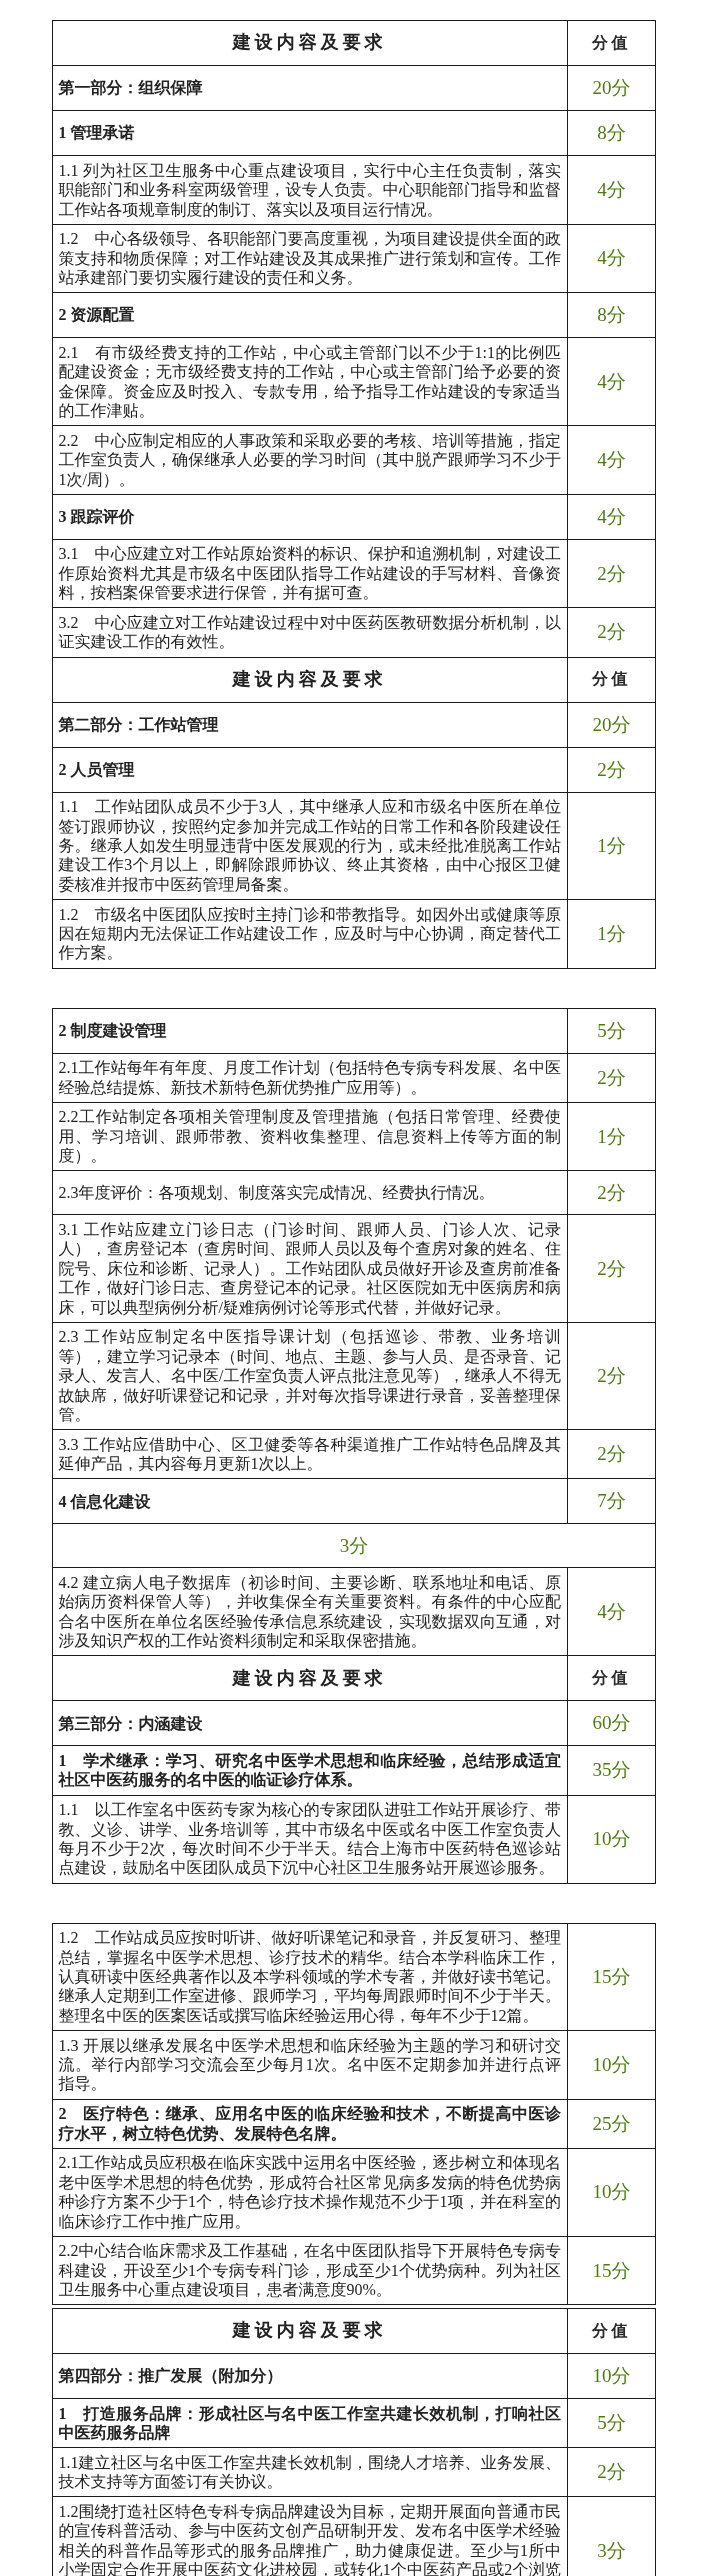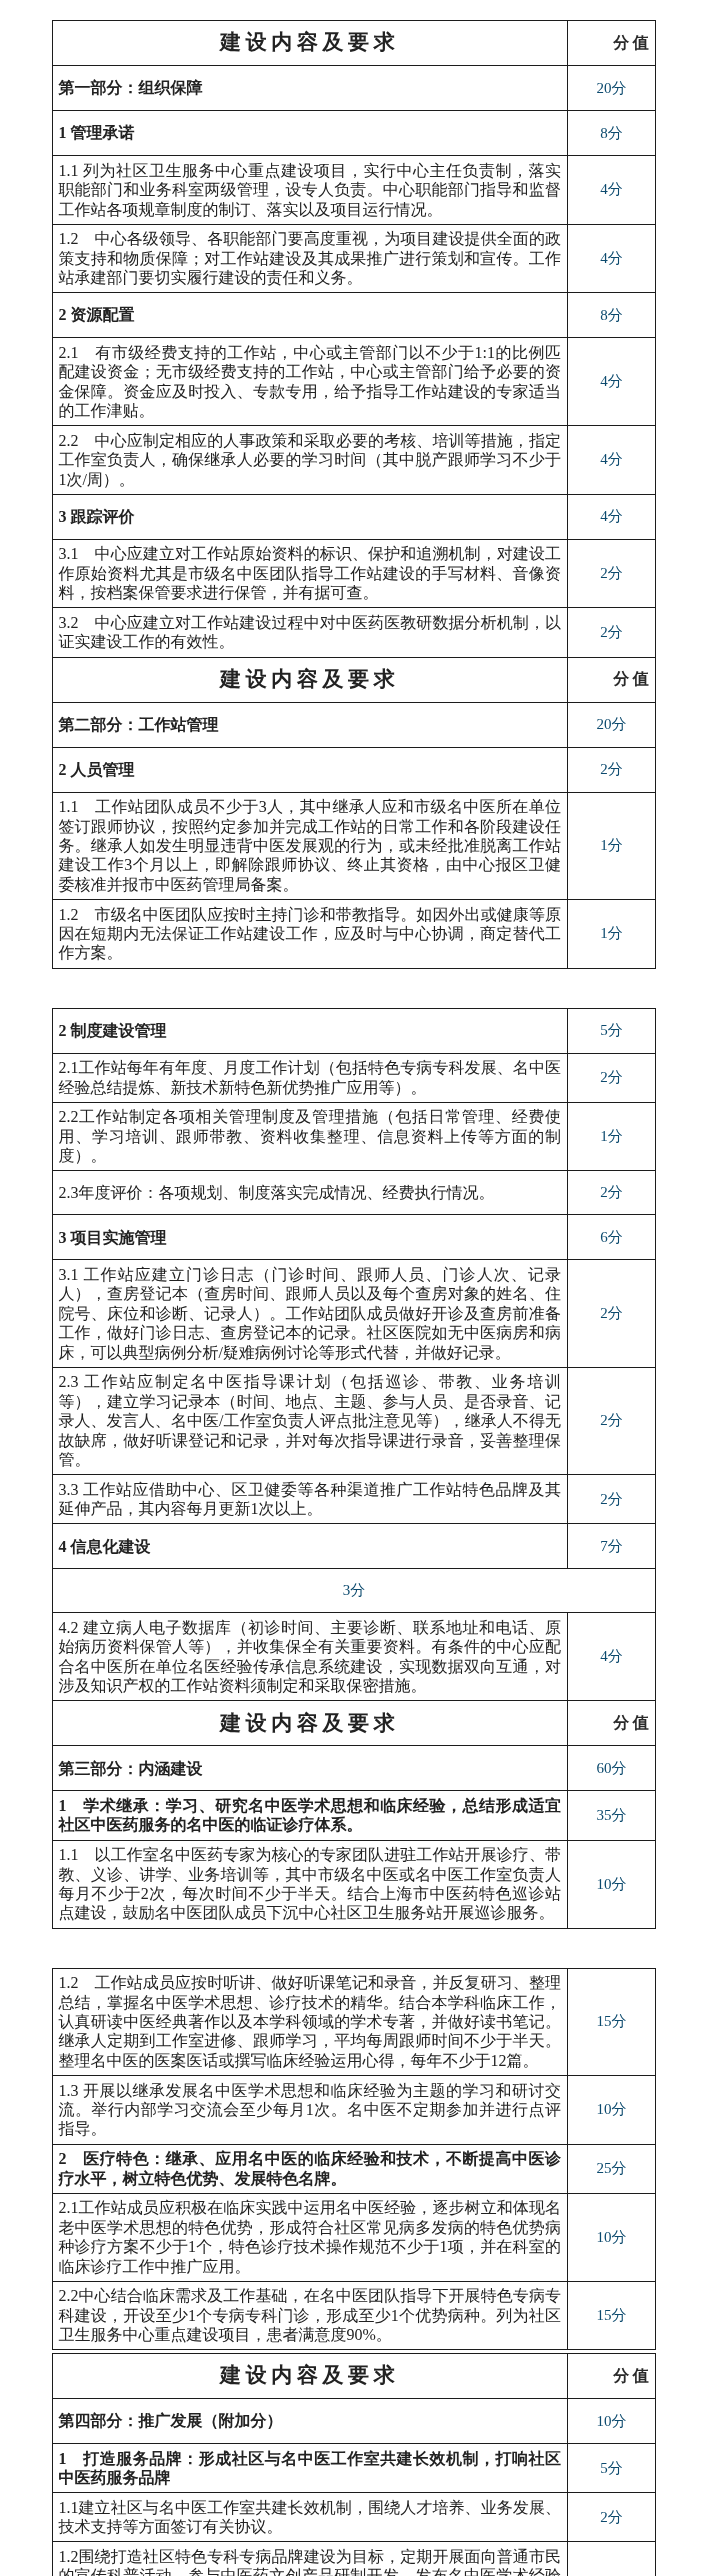--- a/index.html
+++ b/index.html
@@ -5,26 +5,26 @@
   html,body{margin:0;padding:0;background:#ffffff;}
   body{width:723px;font-family:"Liberation Serif","DejaVu Serif",serif;color:#222;}
   .doc{padding:20px 0 29.5px 52px;}
   .tbl{width:602px;border:1.3px solid #1c1c1c;margin-bottom:39px;background:#fff;}
   .tbl:nth-of-type(3){margin-bottom:2.7px;}
   .tbl:last-of-type{margin-bottom:0;}
   .trow{display:flex;border-top:1.3px solid #1c1c1c;min-height:43px;}
   .trow:first-child{border-top:none;}
   .cell{box-sizing:border-box;display:flex;align-items:center;}
   .cell.content{width:515px;border-right:1.3px solid #1c1c1c;padding:4.7px 6px 4.7px 5.4px;}
-  .cell.score{flex:1;justify-content:center;padding:4px 2.7px;font-size:15px;color:#0c4a6e;}
+  .cell.score{flex:1;justify-content:center;padding:4px 2.7px;font-size:19px;color:#4d7c0f;}
   .cell .txt{width:100%;font-size:16px;line-height:19.4px;text-align:justify;}
   .row-header{min-height:44px;}
   .row-header .content{justify-content:center;}
-  .row-header .txt{text-align:center;font-weight:bold;font-size:21px;letter-spacing:0.22em;}
-  .row-header .score{font-weight:bold;font-size:16px;letter-spacing:0.22em;color:#2a2a2a;justify-content:flex-end;}
+  .row-header .txt{text-align:center;font-weight:bold;font-size:18px;letter-spacing:0.22em;}
+  .row-header .score{font-weight:bold;font-size:16px;letter-spacing:0.22em;color:#2a2a2a;}
   .row-part .txt,.row-item .txt{font-weight:bold;}
   .row-part,.row-item{min-height:44px;}
 </style>
 </head>
 <body>
 
 <div class="doc">
     <div class="tbl">
       <div class="trow row-header">
         <div class="cell content">
@@ -181,28 +181,20 @@
         </div>
       </div>
       <div class="trow row-detail">
         <div class="cell content">
           <span class="txt">2.3年度评价：各项规划、制度落实完成情况、经费执行情况。</span>
         </div>
         <div class="cell score">
           <span>2分</span>
         </div>
       </div>
-      <div class="trow row-item">
-        <div class="cell content">
-          <span class="txt">3 项目实施管理</span>
-        </div>
-        <div class="cell score">
-          <span>6分</span>
-        </div>
-      </div>
       <div class="trow row-detail">
         <div class="cell content">
           <span class="txt">3.1 工作站应建立门诊日志（门诊时间、跟师人员、门诊人次、记录人），查房登记本（查房时间、跟师人员以及每个查房对象的姓名、住院号、床位和诊断、记录人）。工作站团队成员做好开诊及查房前准备工作，做好门诊日志、查房登记本的记录。社区医院如无中医病房和病床，可以典型病例分析/疑难病例讨论等形式代替，并做好记录。</span>
         </div>
         <div class="cell score">
           <span>2分</span>
         </div>
       </div>
       <div class="trow row-detail">
         <div class="cell content">

